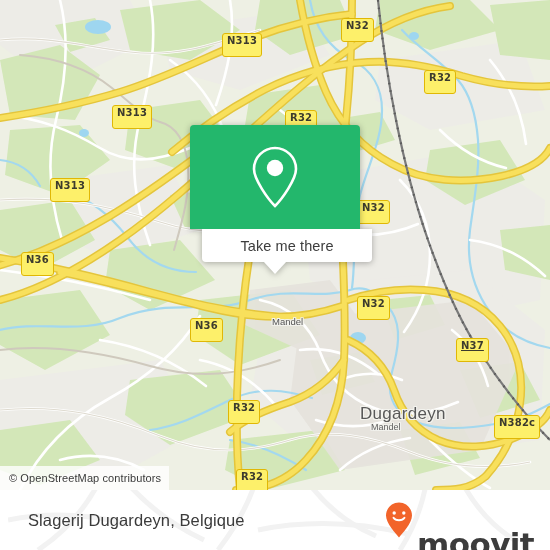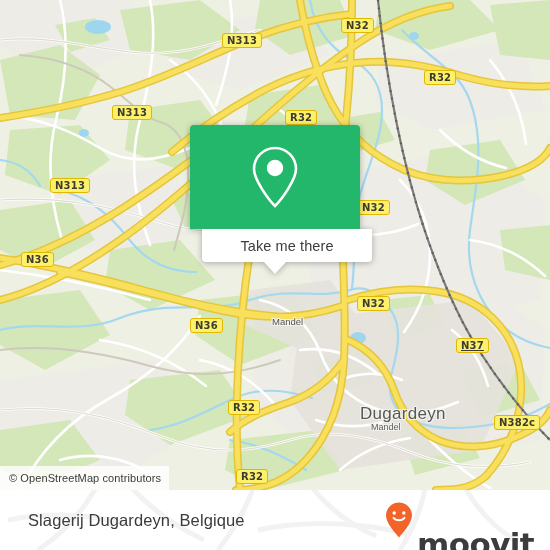--- a/index.html
+++ b/index.html
@@ -23,21 +23,21 @@
   
   .shield {
     position: absolute;
     background: #fdf06a;
     border: 1.6px solid #e0b705;
     border-radius: 3px;
     color: #3c3b2e;
     font-size: 10px;
     font-weight: bold;
     line-height: 13px;
-    height: 15px;
+    height: 24px;
     padding: 0 4px;
     letter-spacing: 0.2px;
     white-space: nowrap;
     font-family: "DejaVu Sans", sans-serif;
   }
 
   
   .place-label {
     position: absolute;
     color: #4a4a4a;

